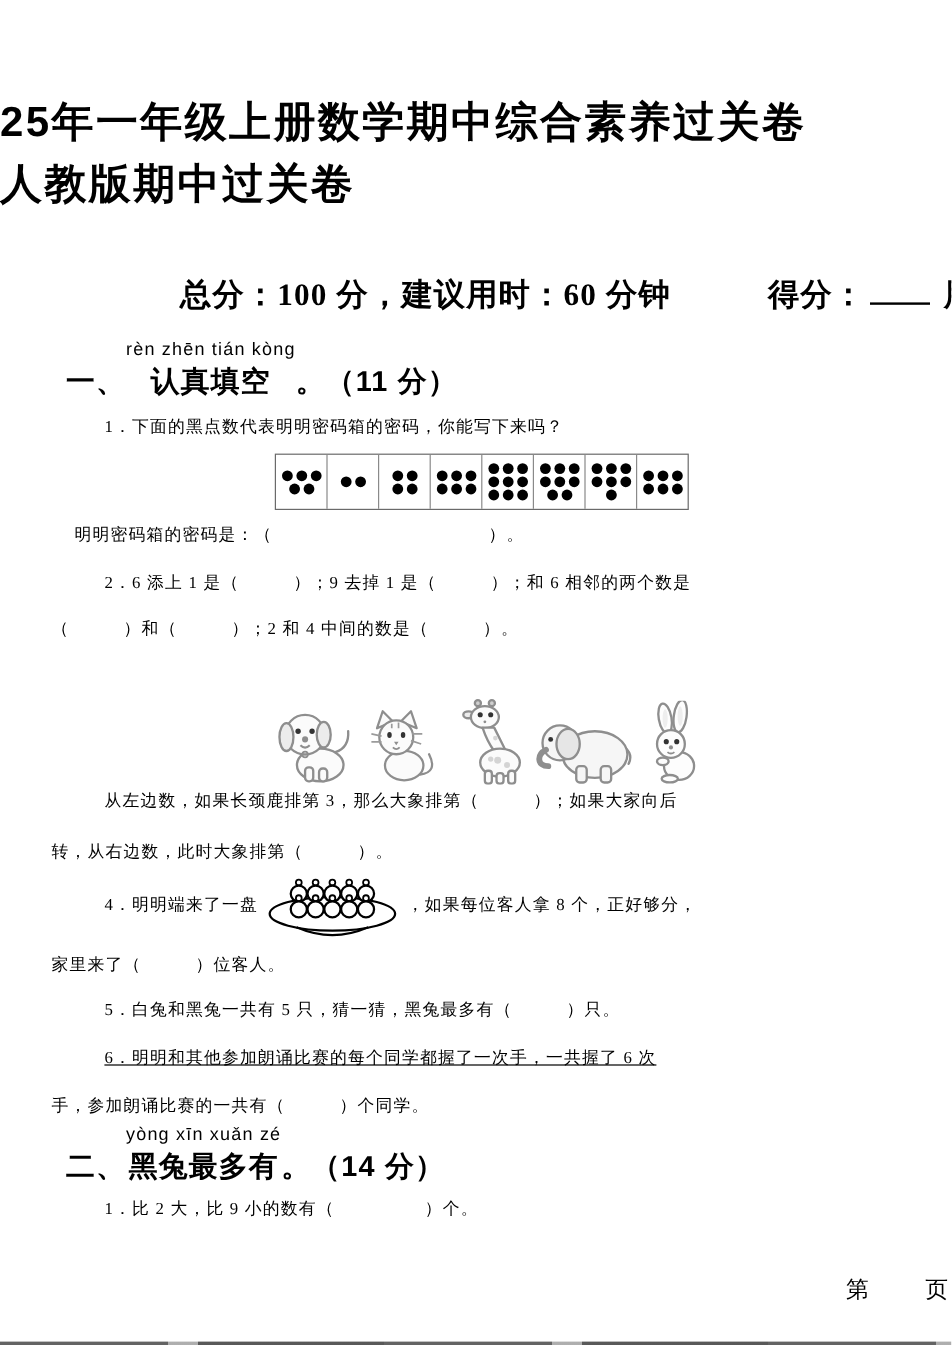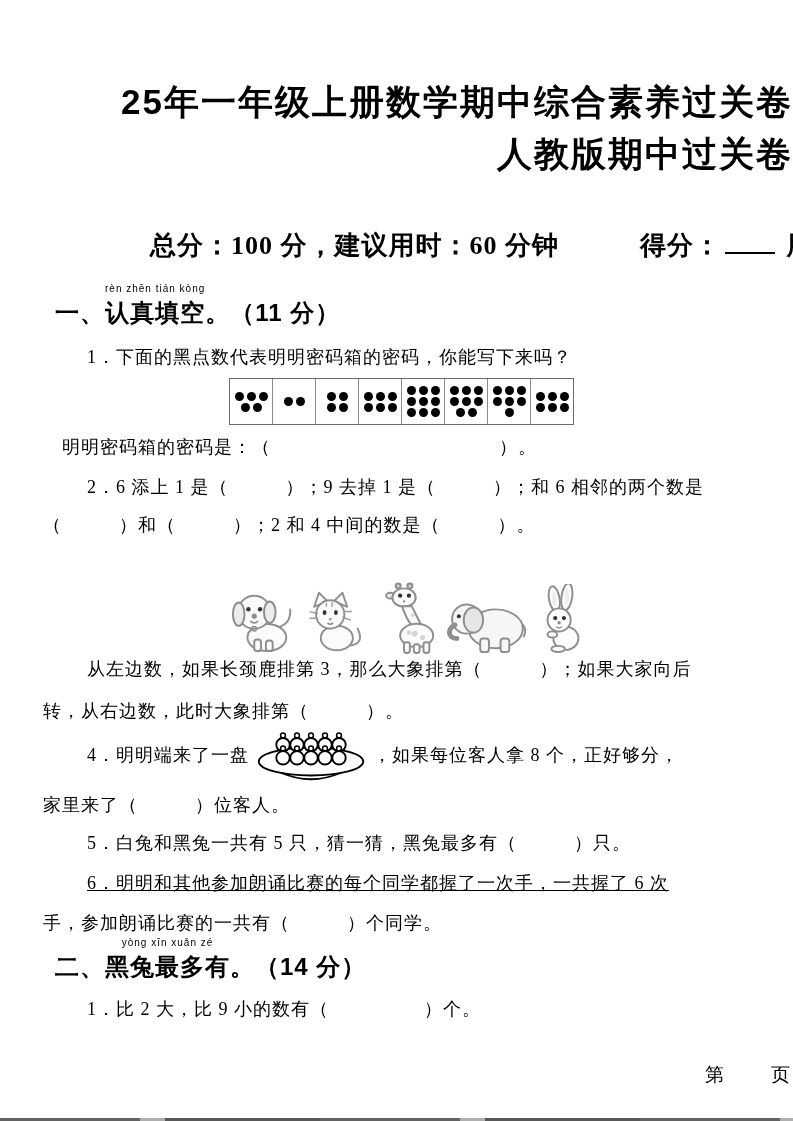--- a/index.html
+++ b/index.html
@@ -2,33 +2,33 @@
 <html><head>
 <meta charset="utf-8">
 <style>
   html,body{margin:0;padding:0;background:#ffffff;}
   .page{
     position:relative;width:793px;height:1121px;background:#ffffff;color:#000;
     font-family:"Liberation Serif","DejaVu Serif",serif;overflow:hidden;
   }
   .abs{position:absolute;}
   
-  .title{width:100%;text-align:right;font-family:"Liberation Sans","DejaVu Sans",sans-serif;
+  .title{width:100%;text-align:left;font-family:"Liberation Sans","DejaVu Sans",sans-serif;
          font-weight:900;font-size:35px;line-height:52px;letter-spacing:2px;}
   
   .info{font-size:26px;font-weight:700;letter-spacing:1px;white-space:nowrap;margin-left:20px;}
   .blank{display:inline-block;width:50px;border-bottom:2px solid #000;height:14px;margin:0 4px;}
   
   .sec-header{display:flex;align-items:flex-end;font-family:"Liberation Sans","DejaVu Sans",sans-serif;
               font-weight:800;font-size:24px;letter-spacing:1px;white-space:nowrap;}
   .pw{display:inline-flex;flex-direction:column;align-items:center;}
-  .pinyin{font-size:10px;font-weight:400;letter-spacing:1px;line-height:1;margin-bottom:3px;
+  .pinyin{font-size:15px;font-weight:400;letter-spacing:1px;line-height:1;margin-bottom:3px;
           font-family:"Liberation Sans","DejaVu Sans",sans-serif;}
   
-  .q{font-size:18px;letter-spacing:1px;white-space:nowrap;line-height:26px;}
+  .q{font-size:14px;letter-spacing:1px;white-space:nowrap;line-height:26px;}
   
   .dot-grid{display:flex;border:1px solid #6a6a6a;background:#fff;}
   .dot-cell{width:42px;height:45px;border-right:1px solid #8a8a8a;display:flex;flex-direction:column;
             justify-content:center;align-items:center;row-gap:2px;}
   .dot-cell:last-child{border-right:none;}
   .dot-row{display:flex;column-gap:3px;justify-content:center;}
   .dot{width:9px;height:9px;border-radius:50%;background:#000;}
   
   .animals{display:flex;align-items:flex-end;column-gap:5px;}
   .animal{display:block;}

